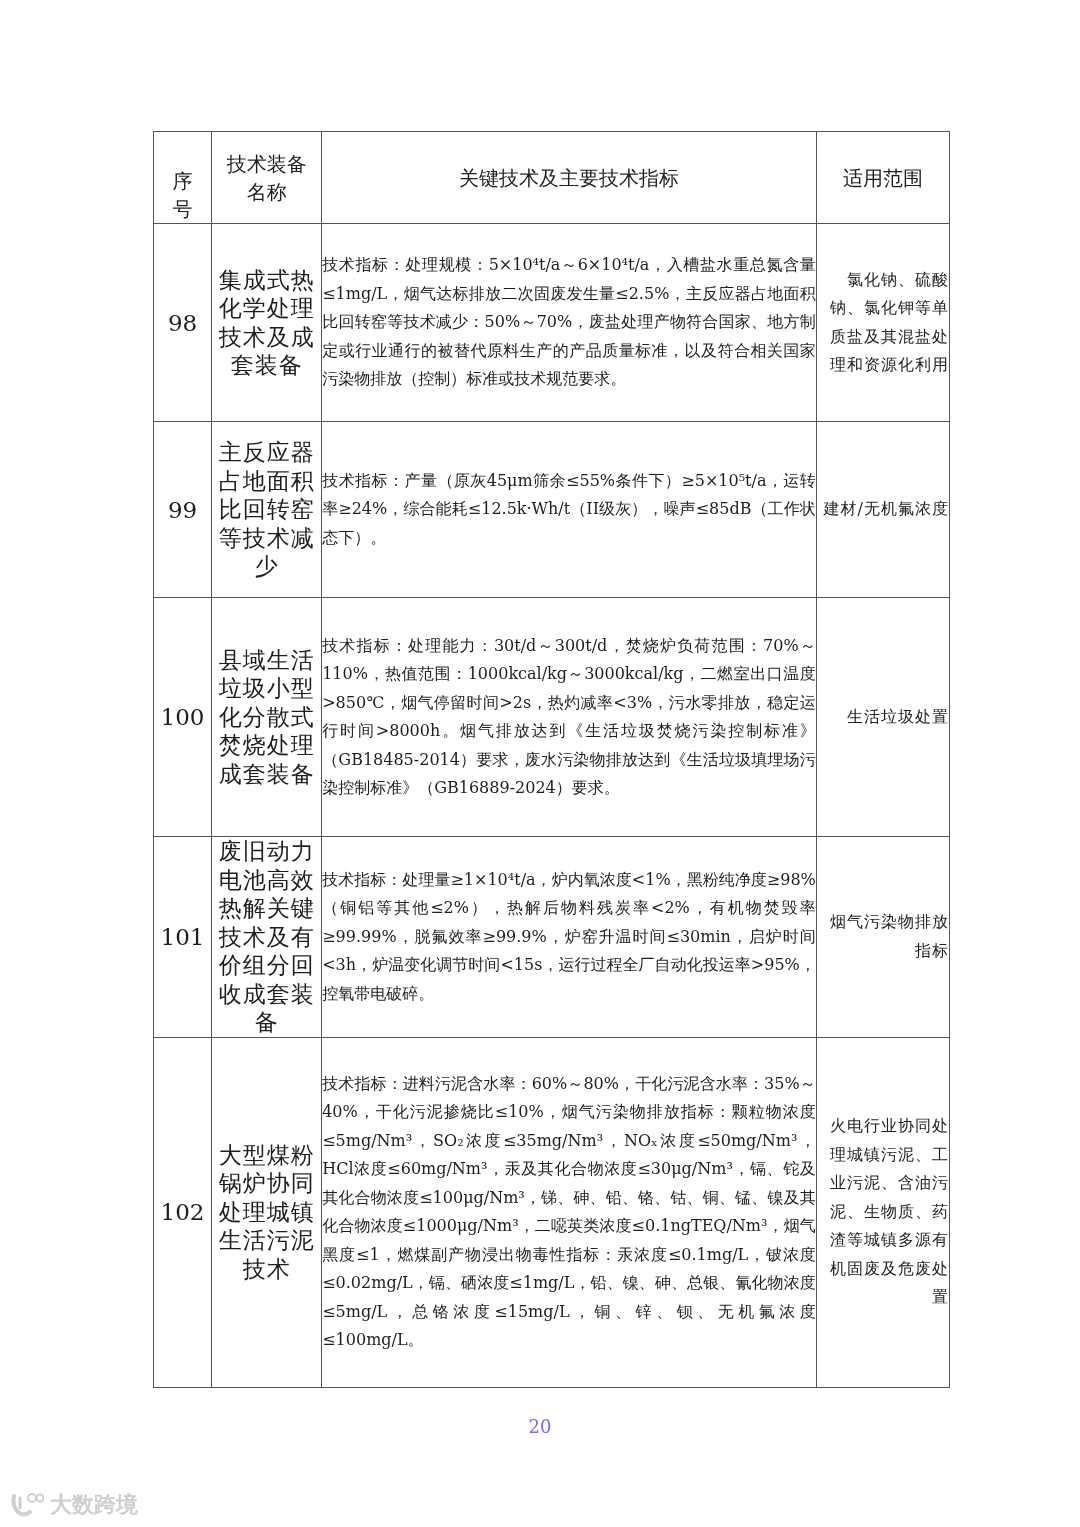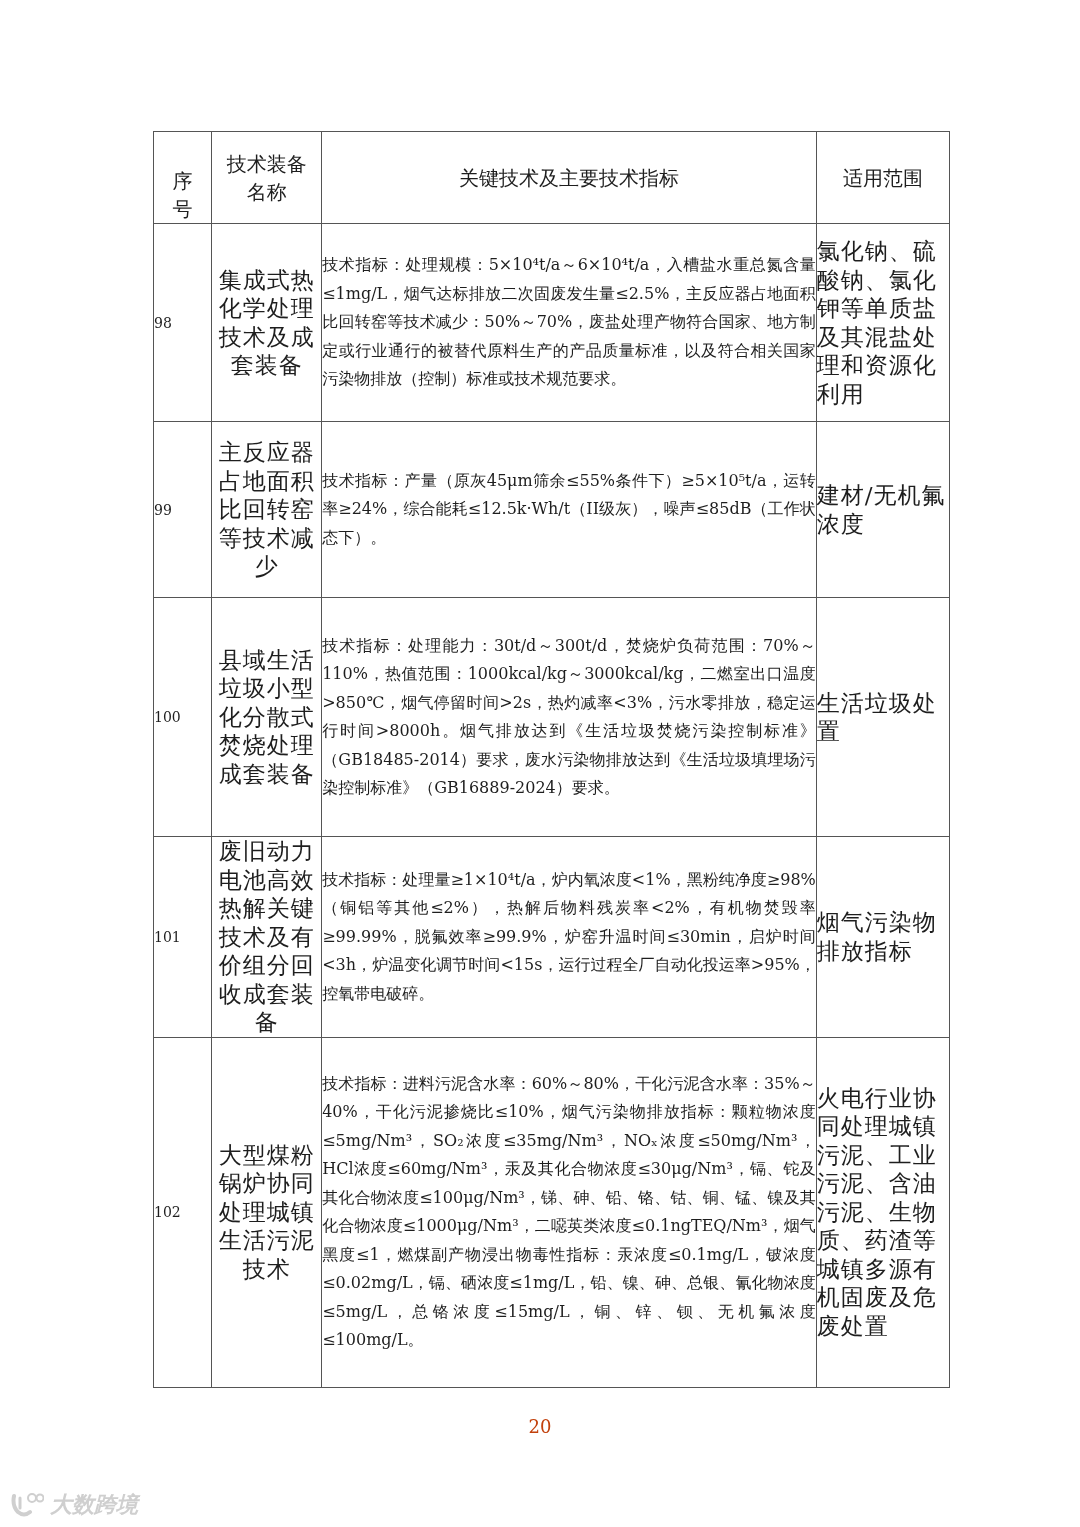--- a/index.html
+++ b/index.html
@@ -14,37 +14,37 @@
   }
   .page-table td, .page-table th {
     border: 1.5px solid #555; padding: 0; vertical-align: middle;
     font-weight: normal;
   }
   .col-no { width: 58px; }
   .col-name { width: 110px; }
   .col-tech { width: 494px; }
   .col-scope { width: 133px; }
   th { font-size: 20px; line-height: 28px; text-align: center; }
-  .cell-no { font-size: 14px; }
+  .cell-no { text-align: center; font-size: 23px; }
   .cell-name { text-align: center; font-size: 23px; line-height: 28.5px; padding: 0 8px; letter-spacing: 1px; }
   .cell-tech { font-size: 16px; line-height: 28.5px; padding: 2px 8px 2px 10px; text-align: justify; }
-  .cell-scope { text-align: left; font-size: 23px; line-height: 28.5px; padding: 0 8px; letter-spacing: 1px; margin-top: 32px; }
+  .cell-scope { text-align: right; font-size: 16px; line-height: 28.5px; padding: 0 8px; letter-spacing: 1px; margin-top: 32px; }
   .r-head { height: 69px; }
   .r98 { height: 198px; }
   .r99 { height: 176px; }
   .r100 { height: 239px; }
   .r101 { height: 199px; }
   .r102 { height: 350px; }
   .page-number {
     position: absolute; left: 0; width: 1080px; top: 1416px;
-    text-align: center; font-size: 18px; color: #c2410c;
+    text-align: center; font-size: 18px; color: #8b5cf6;
   }
   .watermark {
     position: absolute; left: 10px; top: 1490px; display: flex; align-items: center;
-    color: #cfcfcf; font-family: "DejaVu Sans", sans-serif; font-size: 22px; font-weight: bold; font-style: italic;
+    color: #cfcfcf; font-family: "DejaVu Sans", sans-serif; font-size: 22px; font-weight: bold;
   }
   .watermark .logo { width: 34px; height: 26px; margin-right: 6px; }
 </style>
 </head>
 <body>
 
 <table class="page-table">
   <colgroup>
     <col class="col-no">
       <col class="col-name">

